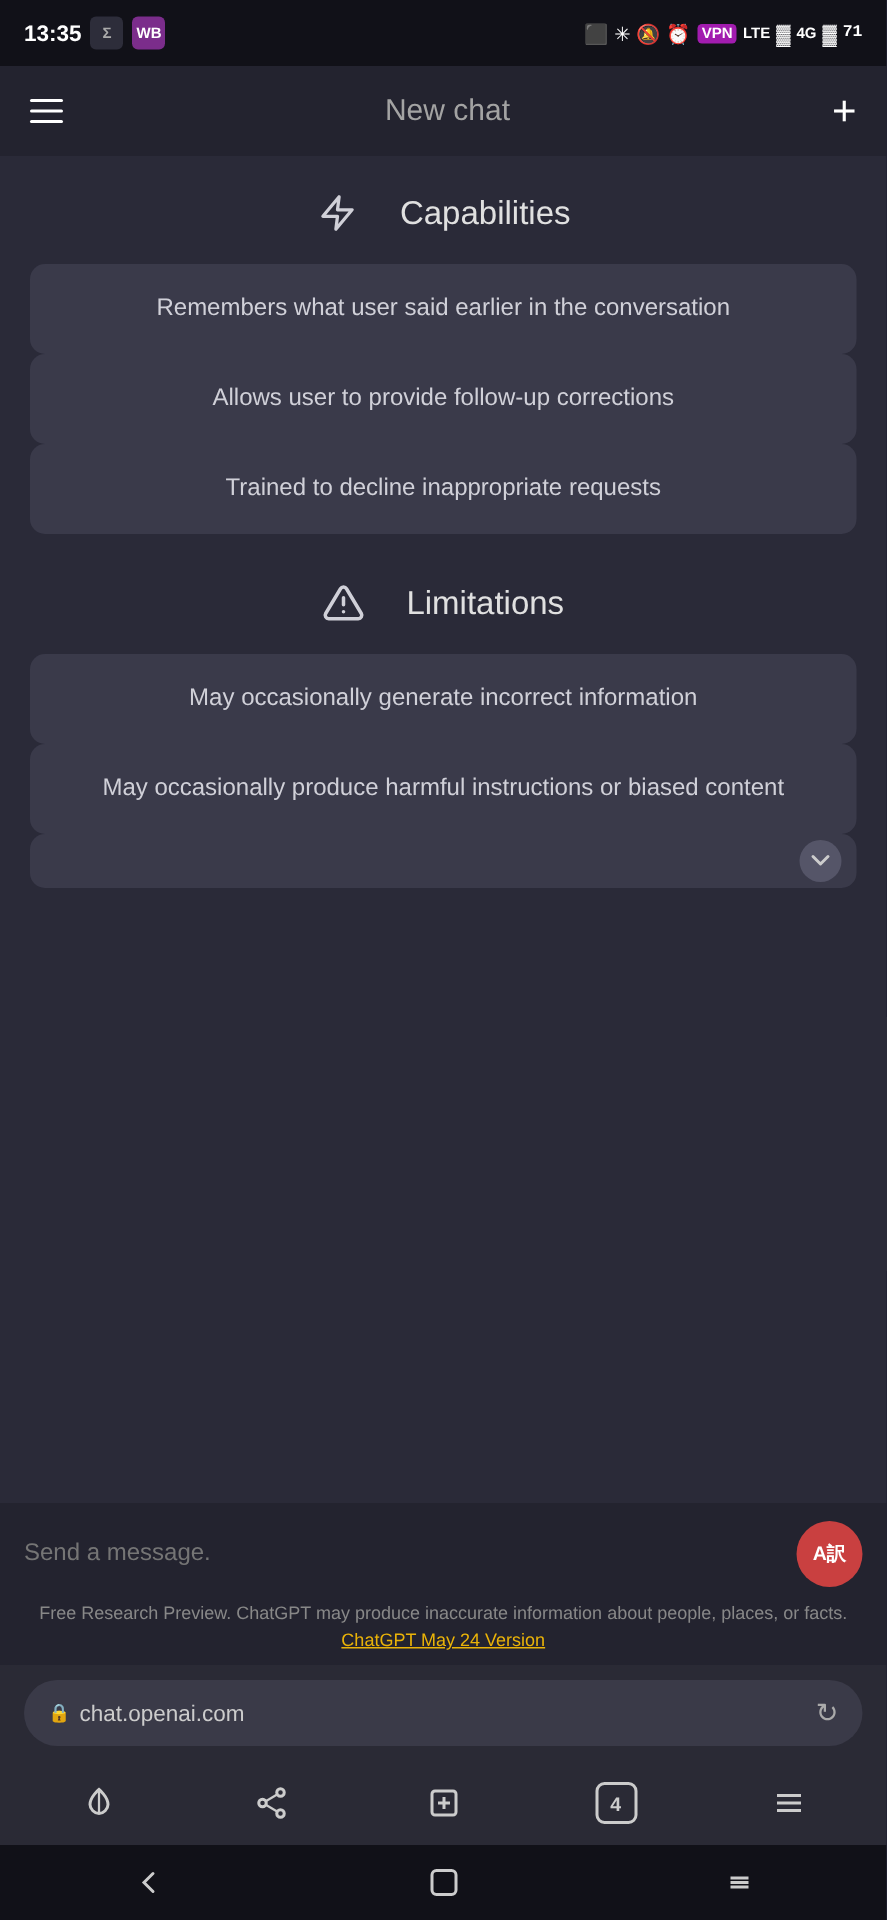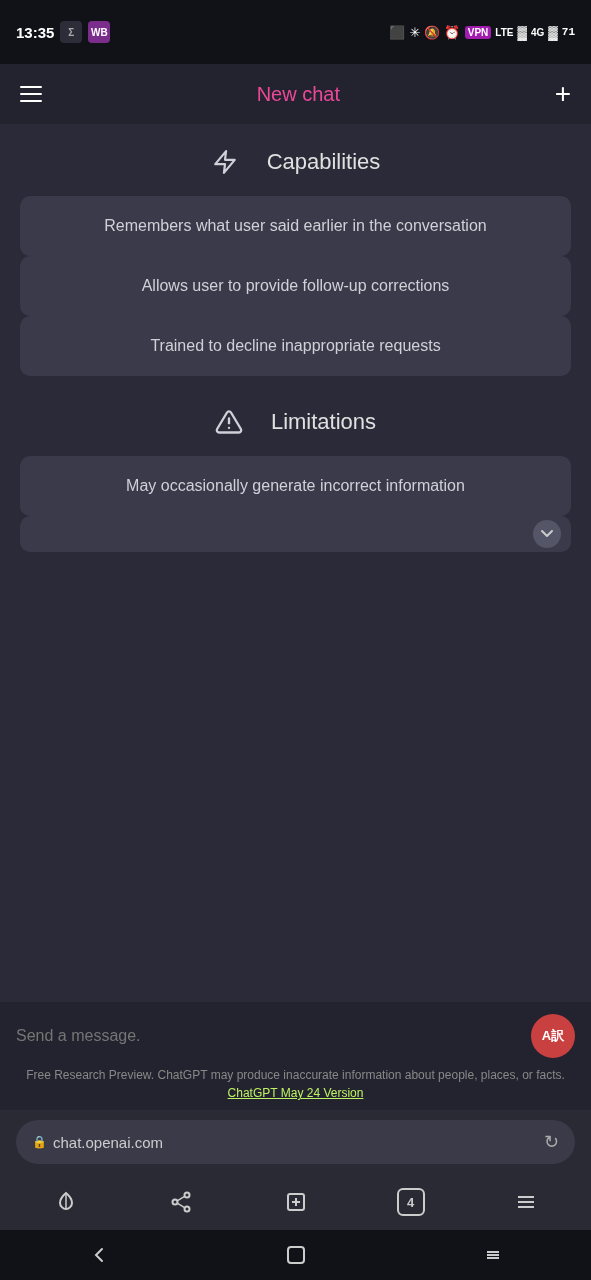--- a/index.html
+++ b/index.html
@@ -11,21 +11,21 @@
       background: #1a1a2e;
       font-family: -apple-system, BlinkMacSystemFont, 'Segoe UI', sans-serif;
       color: #fff;
       display: flex;
       flex-direction: column;
     }
 
     
     .status-bar {
       background: #111118;
-      height: 64px;
+      height: 44px;
       display: flex;
       align-items: center;
       justify-content: space-between;
       padding: 0 16px;
       flex-shrink: 0;
     }
     .status-time {
       font-size: 15px;
       font-weight: 600;
       color: #fff;
@@ -78,21 +78,21 @@
     .header-menu span {
       display: block;
       width: 22px;
       height: 2px;
       background: #fff;
       border-radius: 1px;
     }
     .header-title {
       font-size: 20px;
       font-weight: 500;
-      color: #ec4899;
+      color: #a3a3a3;
     }
     .header-plus {
       font-size: 28px;
       color: #fff;
       font-weight: 300;
       cursor: pointer;
       line-height: 1;
     }
 
     
@@ -206,21 +206,21 @@
     }
 
     .disclaimer {
       font-size: 12px;
       color: #888;
       text-align: center;
       line-height: 1.5;
     }
 
     .disclaimer a {
-      color: #bef264;
+      color: #eab308;
       text-decoration: underline;
     }
 
     
     .browser-bar {
       background: #2a2a35;
       padding: 10px 16px;
       flex-shrink: 0;
     }
 
@@ -382,20 +382,23 @@
           <line x1="12" y1="9" x2="12" y2="13"></line>
           <line x1="12" y1="17" x2="12.01" y2="17"></line>
         </svg>
       </div>
       <span class="section-title">Limitations</span>
     </div>
 
     <div class="card">
       <span class="card-text">May occasionally generate incorrect information</span>
     </div>
+    <div class="card">
+      <span class="card-text">May occasionally produce harmful instructions or biased content</span>
+    </div>
     <div class="card scroll-indicator" style="padding-right: 52px;">
       <div class="scroll-btn">
         <svg viewBox="0 0 14 14" fill="none" stroke="#ccc" stroke-width="2" stroke-linecap="round" stroke-linejoin="round">
           <polyline points="2 4 7 9 12 4"></polyline>
         </svg>
       </div>
     </div>
   </div>
 
 </div>

